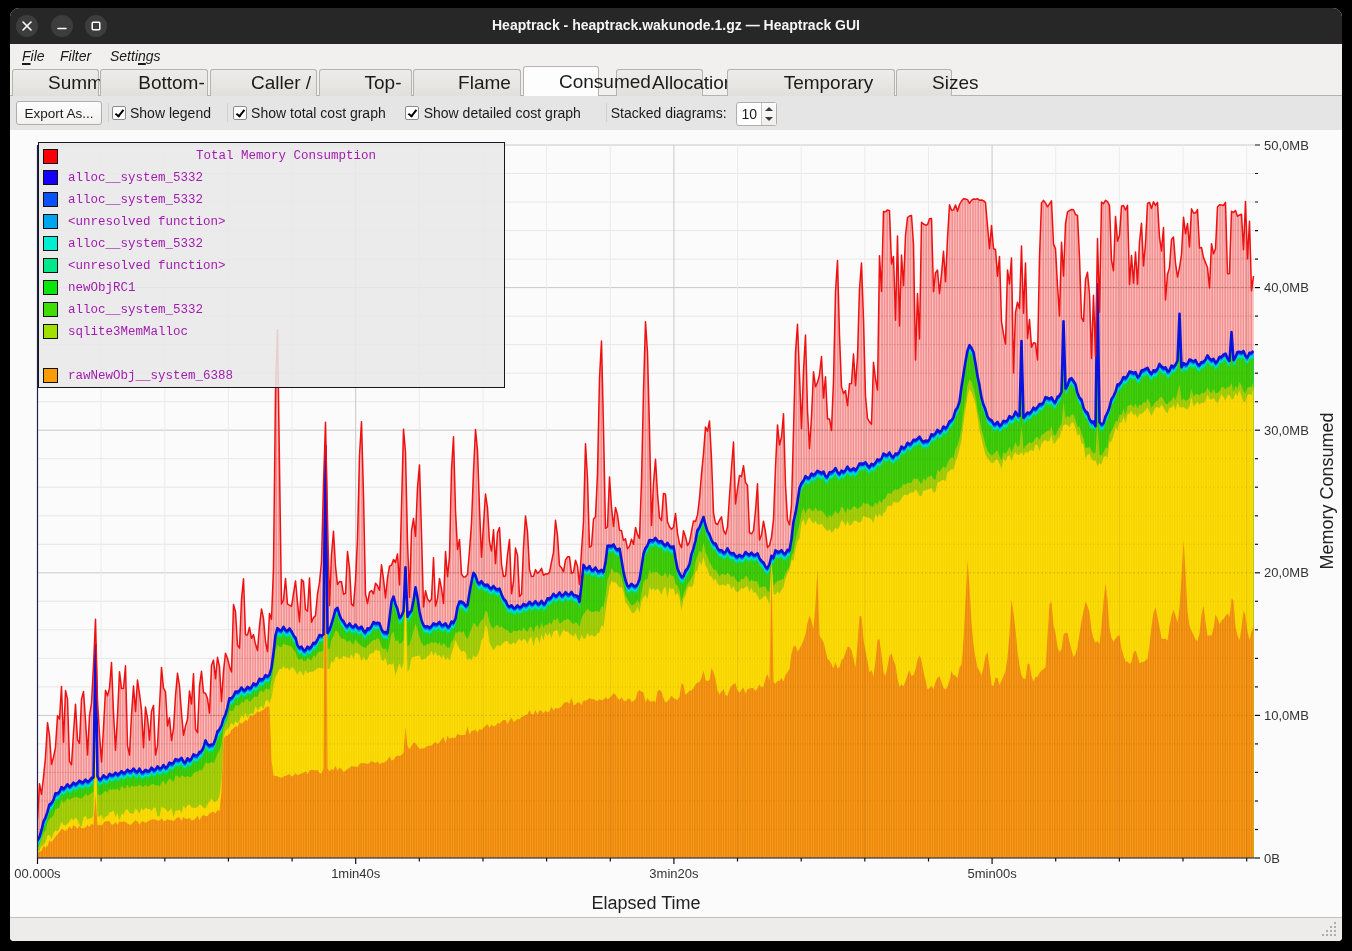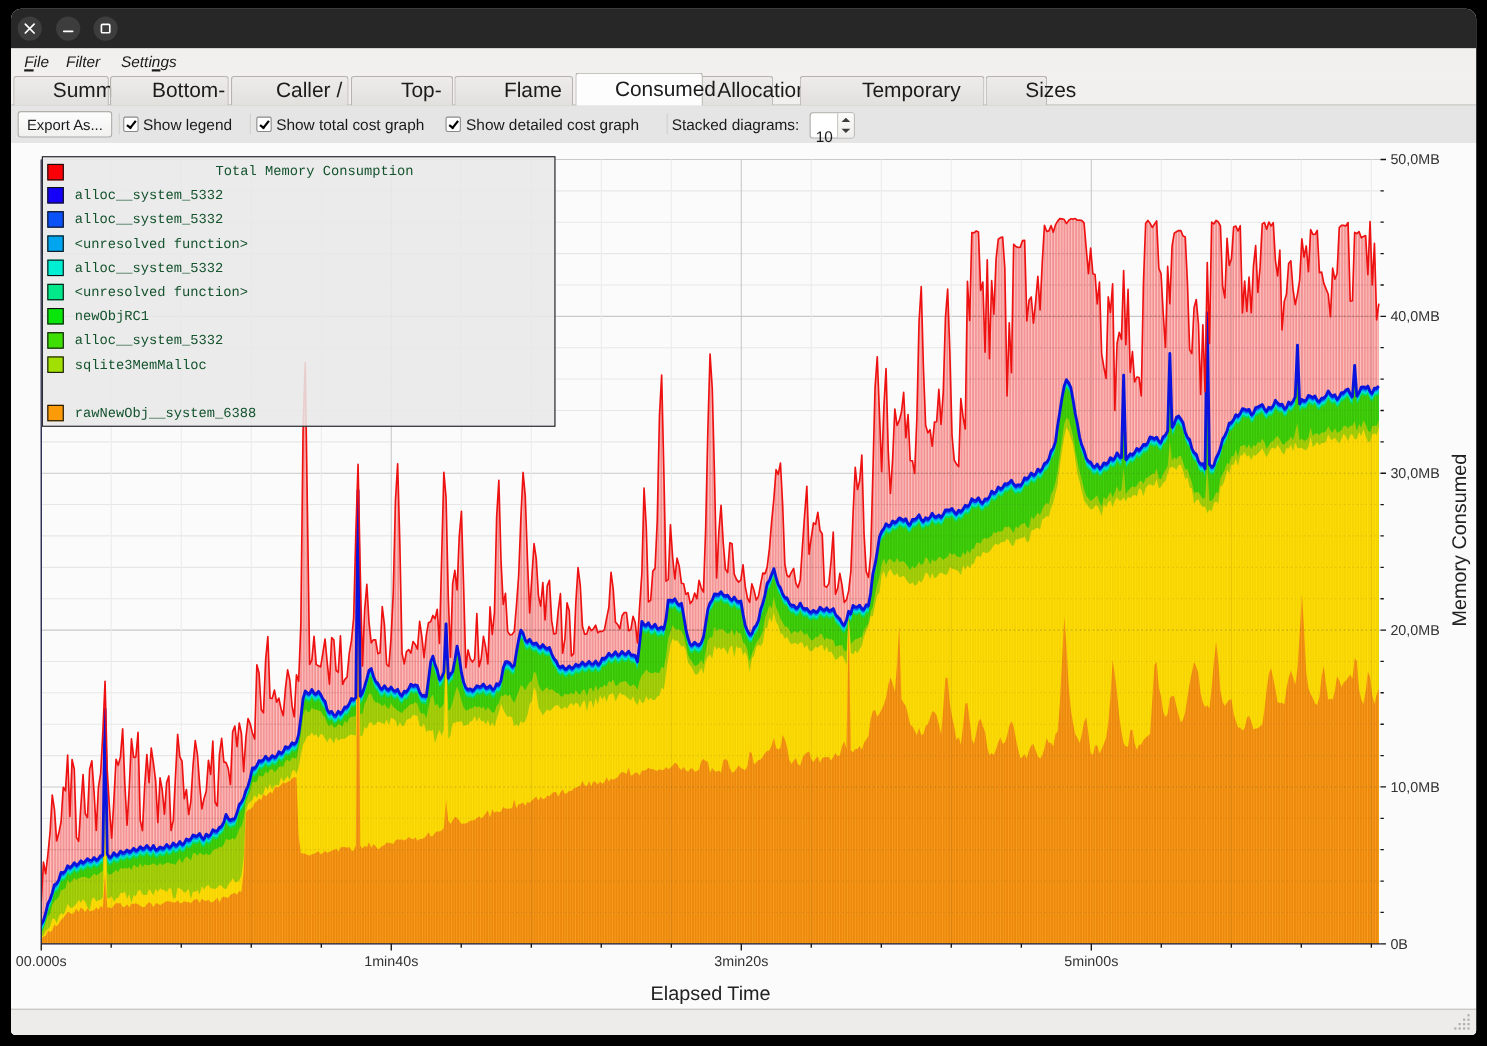--- a/index.html
+++ b/index.html
@@ -20,40 +20,41 @@
 .tabsel { top:-1px; height:30px; background:#fdfdfd; z-index:3; line-height:29px; }
 #toolbar { position:absolute; left:0; top:88px; width:100%; height:34px; background:#e5e5e5; font-size:14px; color:#1a1a1a; }
 #exportbtn { position:absolute; left:6px; top:5px; width:86px; height:24px; border:1px solid #b0aeab;
   border-radius:3px; background:linear-gradient(#fdfdfd,#f2f1f0); text-align:center; line-height:23px; font-size:13.5px; }
 .tsep { position:absolute; top:7px; width:1px; height:19px; background:#d2d0cd; }
 .cb { position:absolute; top:10px; width:14px; height:14px; background:#fff; border:1px solid #8a8a8a; border-radius:2px; }
 .cb .tick { position:absolute; left:4px; top:1px; width:5px; height:9px;
   border-right:2.1px solid #000; border-bottom:2.1px solid #000; transform:rotate(38deg); }
 .cblabel { position:absolute; top:8.5px; }
 #spin { position:absolute; left:725.8px; top:6px; width:41.4px; height:24px; border:1px solid #b0aeab; border-radius:3px; background:#fff; }
-#spin .val { position:absolute; left:0; top:13px; width:25px; text-align:center; }
+#spin .val { position:absolute; left:0; top:3px; width:25px; text-align:center; }
 #spin .btns { position:absolute; right:0; top:0; width:15px; height:100%; border-left:1px solid #c8c6c3; background:linear-gradient(#fbfbfa,#efeeec); }
 .arr-up { position:absolute; left:3.2px; top:4px; width:0; height:0; border-left:4.2px solid transparent;
   border-right:4.2px solid transparent; border-bottom:4.6px solid #3c3c3c; }
 .arr-dn { position:absolute; left:3.2px; bottom:4px; width:0; height:0; border-left:4.2px solid transparent;
   border-right:4.2px solid transparent; border-top:4.6px solid #3c3c3c; }
 #chart { position:absolute; left:0; top:122px; width:1332px; height:787px; background:#fbfbfb; }
 #legend { position:absolute; left:28px; top:12px; width:467px; height:246px;
   background:rgba(232,232,232,0.88); border:1px solid #17171f; z-index:5;
-  font-family:"Liberation Mono", monospace; font-size:12.5px; color:#14532d; }
+  font-family:"Liberation Mono", monospace; font-size:12.5px; color:#a21caf; }
 .lgrow { position:absolute; left:0; width:100%; height:22px; }
 .sw { position:absolute; left:4px; top:2.5px; width:15px; height:15px; border:1px solid #101010; }
 .lgtxt { position:absolute; left:29px; top:3px; }
 .lgtitle { position:absolute; left:29px; right:0; top:3px; text-align:center; }
 #statusbar { position:absolute; left:0; top:909px; width:100%; height:24px; background:#eeecea; border-top:1px solid #c2c0be; }
 #grip { position:absolute; right:4px; bottom:3px; width:17px; height:17px; }
 </style></head>
 <body>
 <div id="win">
   <div id="titlebar">
+    <div id="title">Heaptrack - heaptrack.wakunode.1.gz — Heaptrack GUI</div>
     <div class="wbtn" style="left:6px">
       <svg width="22" height="22">
           <path d="M7 7 L15 15 M15 7 L7 15" stroke="#fff" stroke-width="1.6" stroke-linecap="round"></path>
         </svg>
     </div>
     <div class="wbtn" style="left:40.5px">
       <svg width="22" height="22">
           <path d="M7 13.5 L15 13.5" stroke="#fff" stroke-width="1.6" stroke-linecap="round"></path>
         </svg>
     </div>
@@ -68,21 +69,21 @@
     <span class="mitem" style="left:50px">Filter</span>
     <span class="mitem" style="left:100px">Setti<u>n</u>gs</span>
   </div>
   <div id="tabbar">
     <div id="tabline"></div>
     <div class="tab" style="left:2px;width:87px">Summary</div>
     <div class="tab" style="left:90px;width:108px">Bottom-Up</div>
     <div class="tab" style="left:200px;width:107px">Caller / Callee</div>
     <div class="tab" style="left:309px;width:93px">Top-Down</div>
     <div class="tab" style="left:403px;width:108px">Flame Graph</div>
-    <div class="tab tabsel" style="left:513px;width:116px">Consumed</div>
+    <div class="tab tabsel" style="left:513px;width:76px">Consumed</div>
     <div class="tab" style="left:606px;width:87px">Allocations</div>
     <div class="tab" style="left:717px;width:168px">Temporary Allocations</div>
     <div class="tab" style="left:886px;width:56px">Sizes</div>
   </div>
   <div id="toolbar">
     <div id="exportbtn">Export As...</div>
     <div class="tsep" style="left:97.6px"></div>
     <div class="cb" style="left:102px">
         <div class="tick"></div>
       </div>

